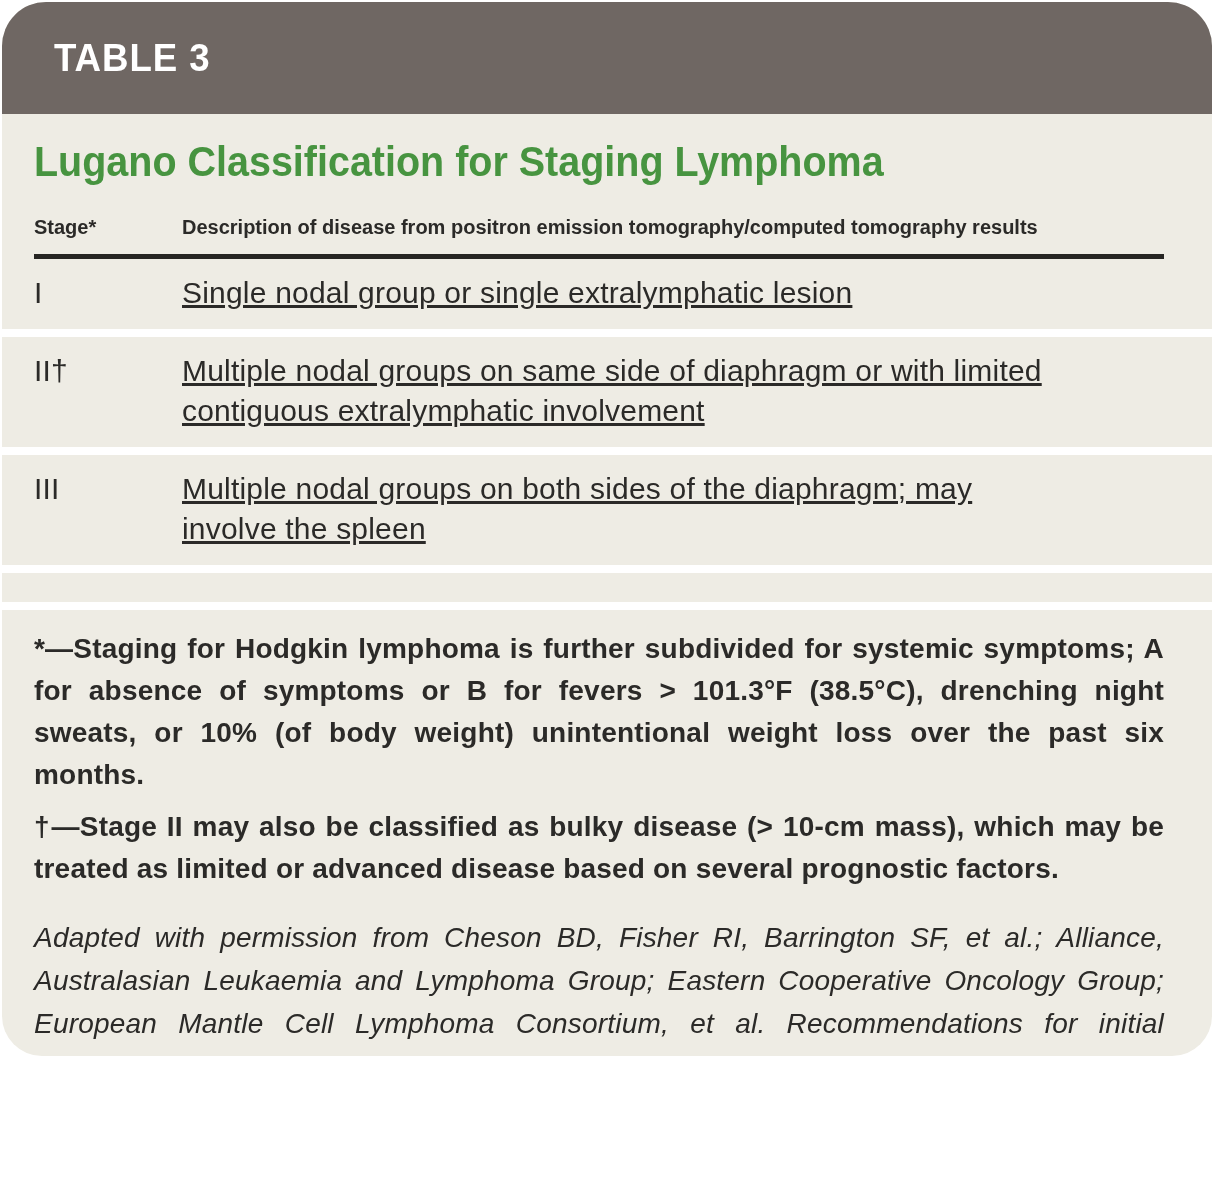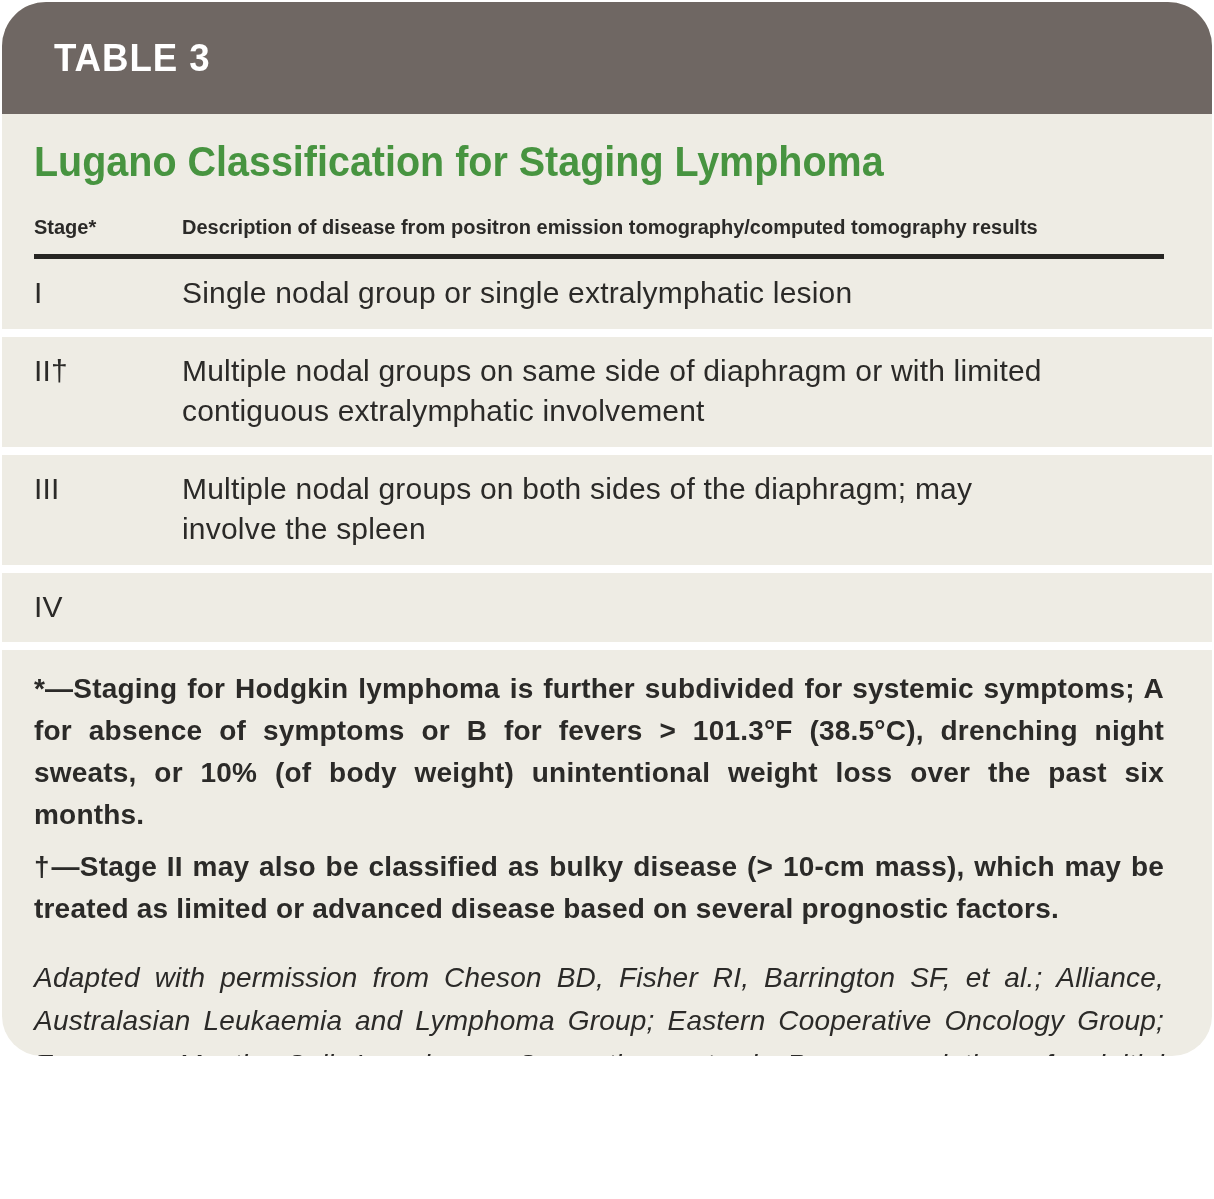--- a/index.html
+++ b/index.html
@@ -84,20 +84,21 @@
   }
   .cell{
     font-size:30px;
     font-weight:300;
     line-height:1.35;
     color:var(--text-dark);
     letter-spacing:0.2px;
   }
   .cell.desc{
     max-width:880px;
+    text-decoration:underline;
   }
   .footnotes{
     margin-top:18px;
   }
   .footnote{
     font-size:28px;
     font-weight:700;
     line-height:1.5;
     letter-spacing:0.2px;
     text-align:justify;
@@ -149,21 +150,20 @@
         <div class="cell stage">II†</div>
         <div class="cell desc">Multiple nodal groups on same side of diaphragm or with limited contiguous extralymphatic involvement</div>
       </div>
 
       <div class="trow">
         <div class="cell stage">III</div>
         <div class="cell desc">Multiple nodal groups on both sides of the diaphragm; may involve the spleen</div>
       </div>
 
       <div class="trow">
-        <div class="cell stage">IV</div>
       </div>
 
     </div>
 
     <div class="footnotes">
       <p class="footnote">*—Staging for Hodgkin lymphoma is further subdivided for systemic symptoms; A for absence of symptoms or B for fevers &gt; 101.3°F (38.5°C), drenching night sweats, or 10% (of body weight) unintentional weight loss over the past six months.</p>
       <p class="footnote">†—Stage II may also be classified as bulky disease (&gt; 10-cm mass), which may be treated as limited or advanced disease based on several prognostic factors.</p>
     </div>
 
     <p class="attribution"><span>Adapted with permission from Cheson BD, Fisher RI, Barrington SF, et al.; Alliance, Australasian Leukaemia and Lymphoma Group; Eastern Cooperative Oncology Group; European Mantle Cell Lymphoma Consortium, et al. Recommendations for initial evaluation, staging, and response assessment of Hodgkin and non-Hodgkin lymphoma: the Lugano classification.</span> <span class="roman">J Clin Oncol.</span> <span>2014;32(27):3062.</span></p>

